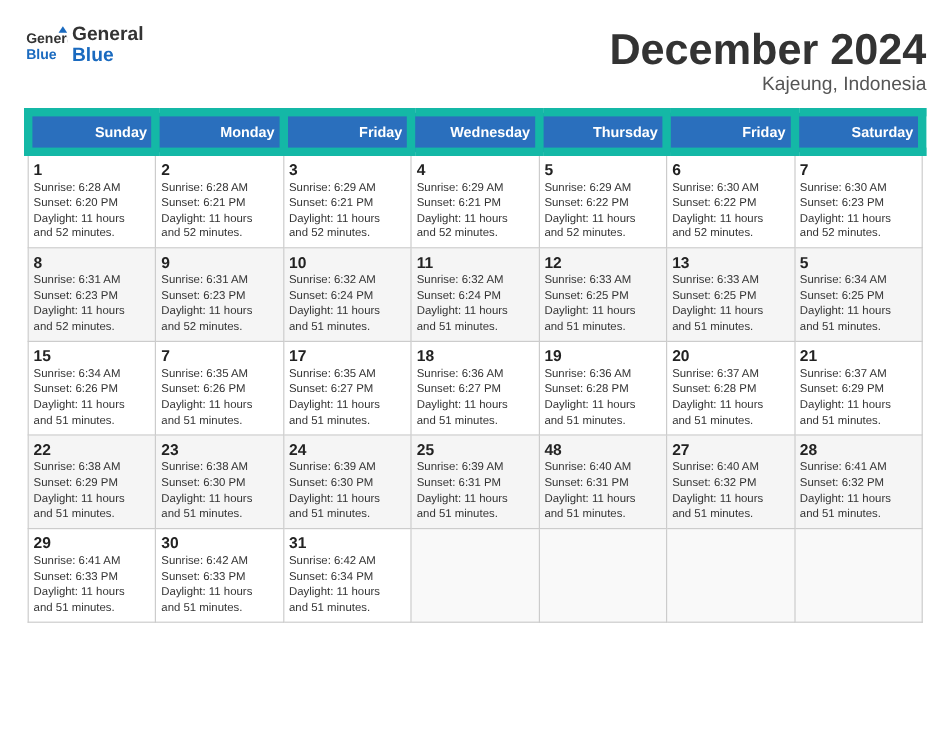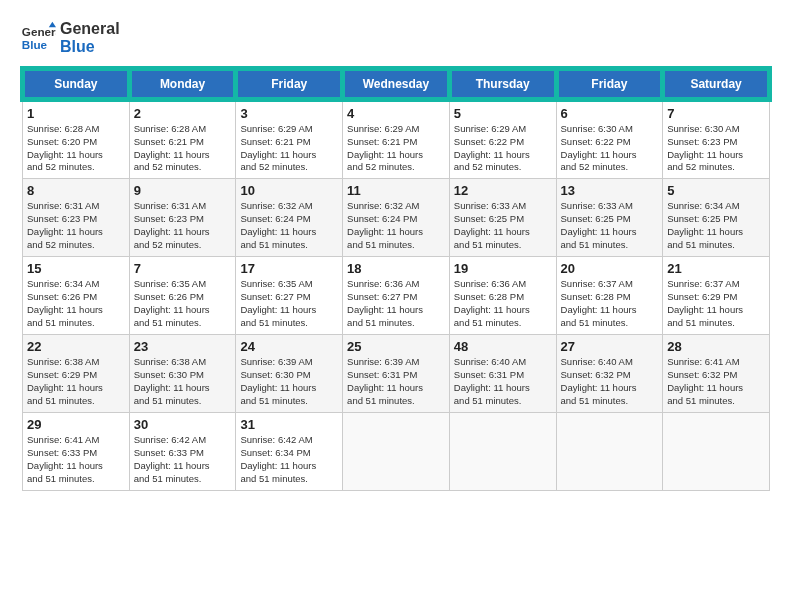--- a/index.html
+++ b/index.html
@@ -41,22 +41,22 @@
       width: 100%;
       border-collapse: collapse;
       font-size: 10.5px;
     }
     thead tr th {
       background: #2a6fbd;
       color: #fff;
       padding: 6px 4px;
       font-size: 12px;
       font-weight: bold;
-      border: 5px solid #14b8a6;
-      text-align: center;
+      border: 7px solid #14b8a6;
+      text-align: right;
     }
     tbody tr td {
       border: 1px solid #ccc;
       vertical-align: top;
       padding: 4px;
       height: 78px;
       width: 14.28%;
       background: #fff;
     }
     tbody tr:nth-child(even) td {
@@ -87,20 +87,22 @@
       <text x="2" y="18" font-size="13" font-weight="bold" fill="#333" font-family="Arial">General</text>
       <text x="2" y="32" font-size="13" font-weight="bold" fill="#1a6abf" font-family="Arial">Blue</text>
       <polygon points="36,8 44,8 40,2" fill="#1a6abf" transform="translate(-4,0)"></polygon>
     </svg>
     <div style="display:flex;flex-direction:column;line-height:1.1;">
       <span style="font-size:16px;font-weight:bold;color:#333;">General</span>
       <span style="font-size:16px;font-weight:bold;color:#1a6abf;">Blue</span>
     </div>
   </div>
   <div class="title-block">
+    <div class="month-title">December 2024</div>
+    <div class="subtitle">Kajeung, Indonesia</div>
   </div>
 </div>
 
 <table>
   <thead>
     <tr id="header-row">
         <th>Sunday</th>
         <th>Monday</th>
         <th>Friday</th>
         <th>Wednesday</th>

